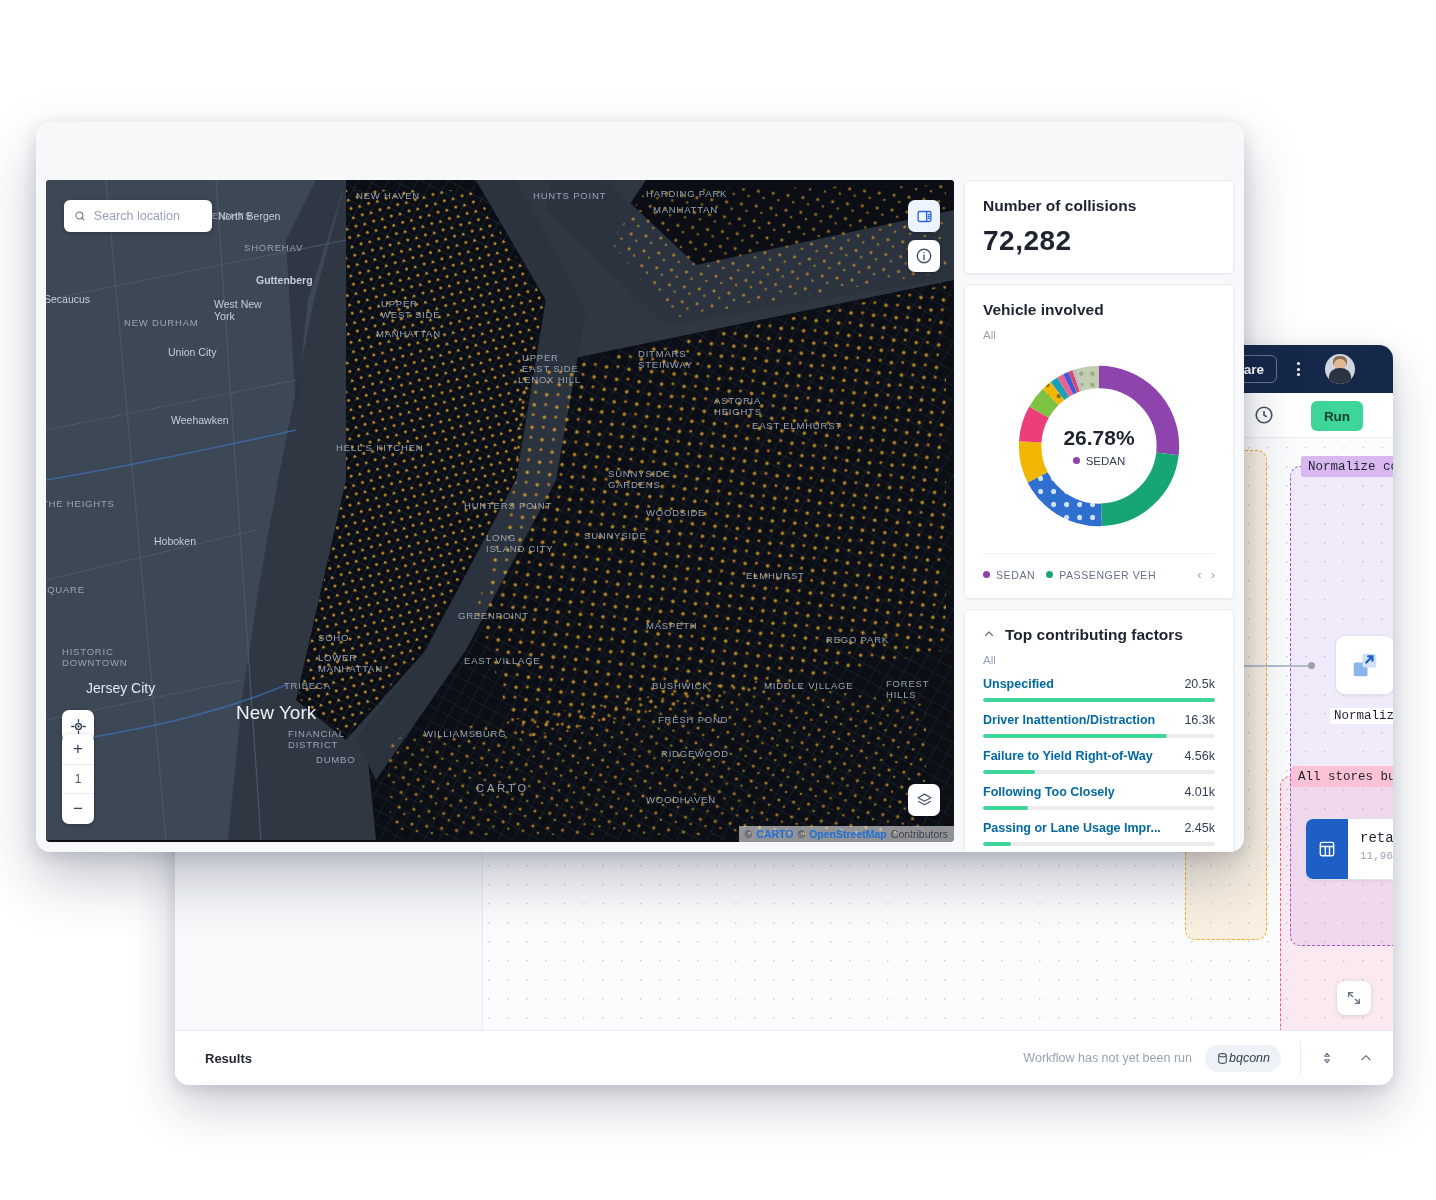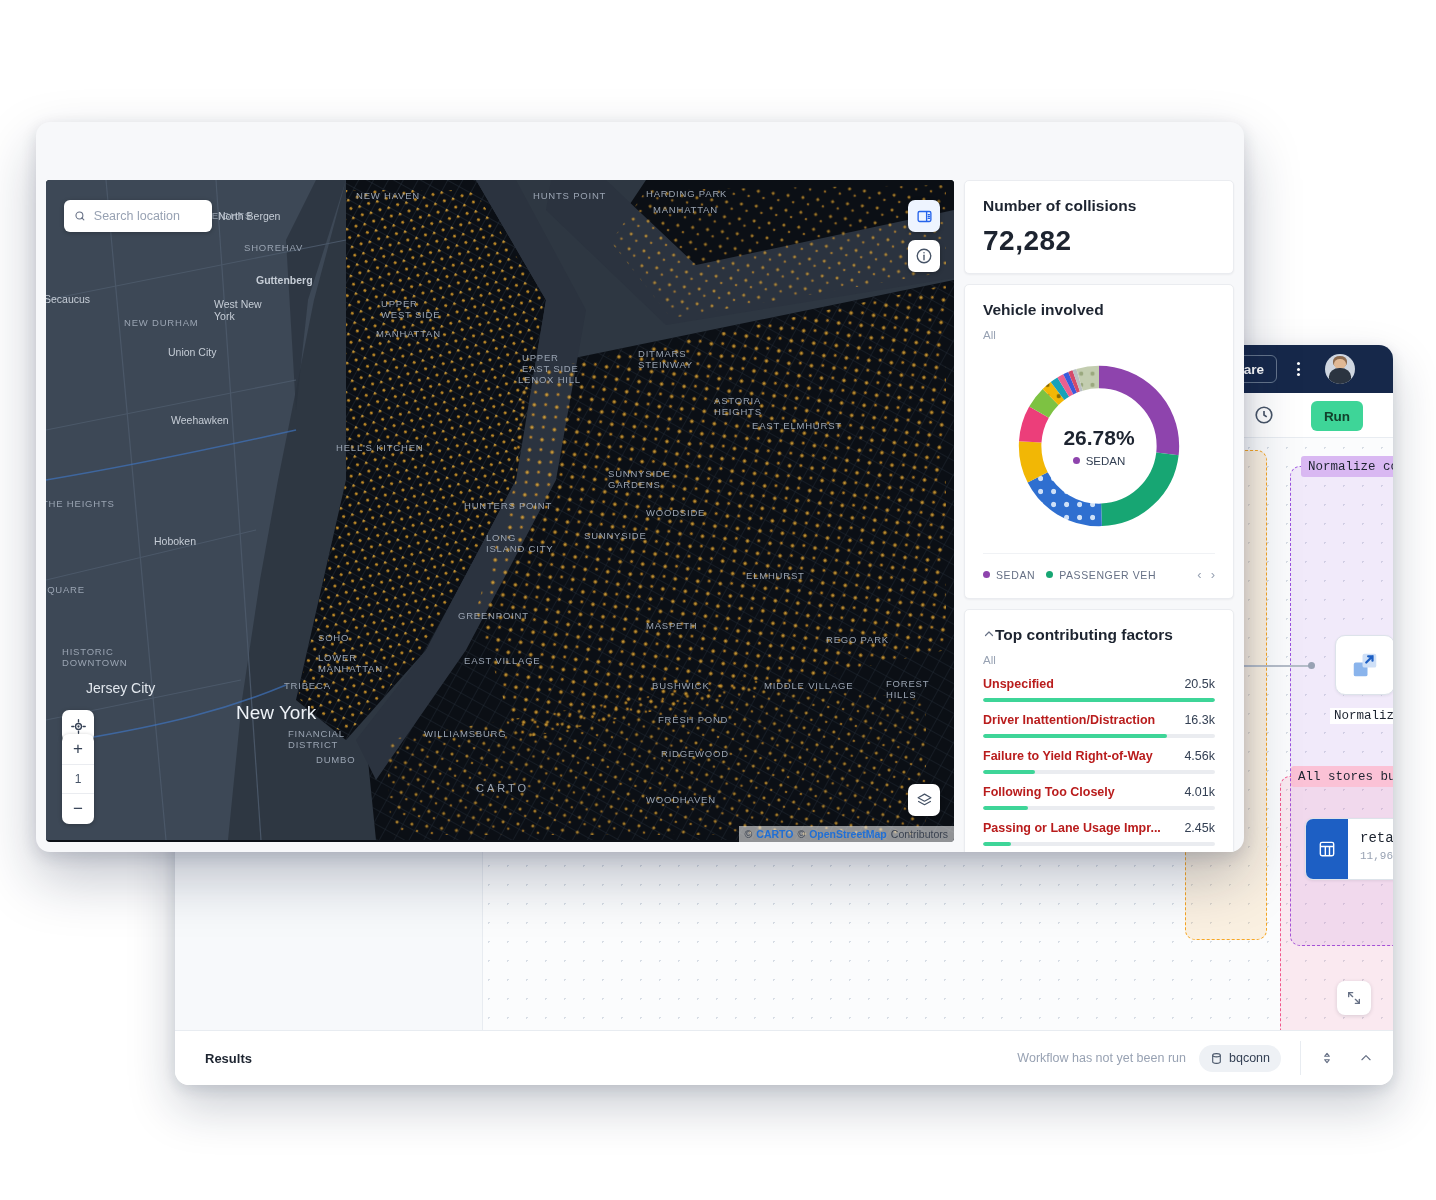--- a/index.html
+++ b/index.html
@@ -138,22 +138,22 @@
 
   #wf-statusbar {
     position: absolute; left: 0; right: 0; bottom: 0; height: 55px;
     background: #fff; border-top: 1px solid #e8ecf1; display: flex;
     align-items: center; padding: 0 14px 0 30px;
   }
   #wf-results-label { font-size: 13px; font-weight: 700; color: #1d2430; }
   #wf-status-right { margin-left: auto; display: flex; align-items: center; gap: 13px; text-align: center; }
   #wf-status-text { font-size: 12.5px; color: #98a2b3; }
   #wf-conn-chip {
-    display: flex; align-items: center; gap: 6px; height: 27px; padding: 0 11px;
-    background: #eef1f5; border-radius: 14px; font-size: 12.5px; color: #344054; cursor: pointer;
+    display: flex; align-items: center; height: 27px; padding: 0 11px;
+    background: #eef1f5; border-radius: 14px; font-size: 12.5px; color: #344054; cursor: pointer; font-style: italic;
   }
   .sb-sep { width: 1px; height: 34px; background: #e8ecf1; margin-left: 6px; }
   .sb-btn { width: 26px; height: 26px; display:flex; align-items:center; justify-content:center;
             color:#667085; cursor:pointer; }
 
   
   #map-window {
     position: absolute; left: 36px; top: 122px;
     width: 1208px; height: 730px;
     background: #f7f8fa; border-radius: 14px;
@@ -245,25 +245,25 @@
 
   #donut-legend {
     display: flex; align-items: center; gap: 11px; margin-top: 16px;
     border-top: 1px solid #f0f2f5; padding-top: 13px; overflow: hidden;
   }
   .legend-item { display: flex; align-items: center; gap: 6px; font-size: 10.5px;
     color: #667085; letter-spacing: .6px; white-space: nowrap; }
   .legend-nav { margin-left: auto; display: flex; gap: 9px; color: #98a2b3; font-size: 13px; }
   .legend-nav span { cursor: pointer; }
 
-  #factors-header { display: flex; align-items: center; gap: 0; }
+  #factors-header { display: flex; align-items: center; gap: 10px; }
   .chev-up { color: #667085; font-size: 12px; cursor: pointer; }
   .factor-row { padding-top: 11px; }
   .factor-top { display: flex; align-items: baseline; gap: 8px; }
-  .factor-name { font-size: 12.5px; font-weight: 700; color: #b91c1c;
+  .factor-name { font-size: 12.5px; font-weight: 700; color: #0369a1;
     white-space: nowrap; overflow: hidden; text-overflow: ellipsis; flex: 1; }
   .factor-val { font-size: 12.5px; color: #344054; }
   .factor-track { height: 4px; background: #eaecf0; border-radius: 2px; margin-top: 7px; overflow: hidden; }
   .factor-fill { height: 100%; background: #3ed598; border-radius: 2px; }
 </style>
 </head>
 <body>
 
 <div id="stage">
 

